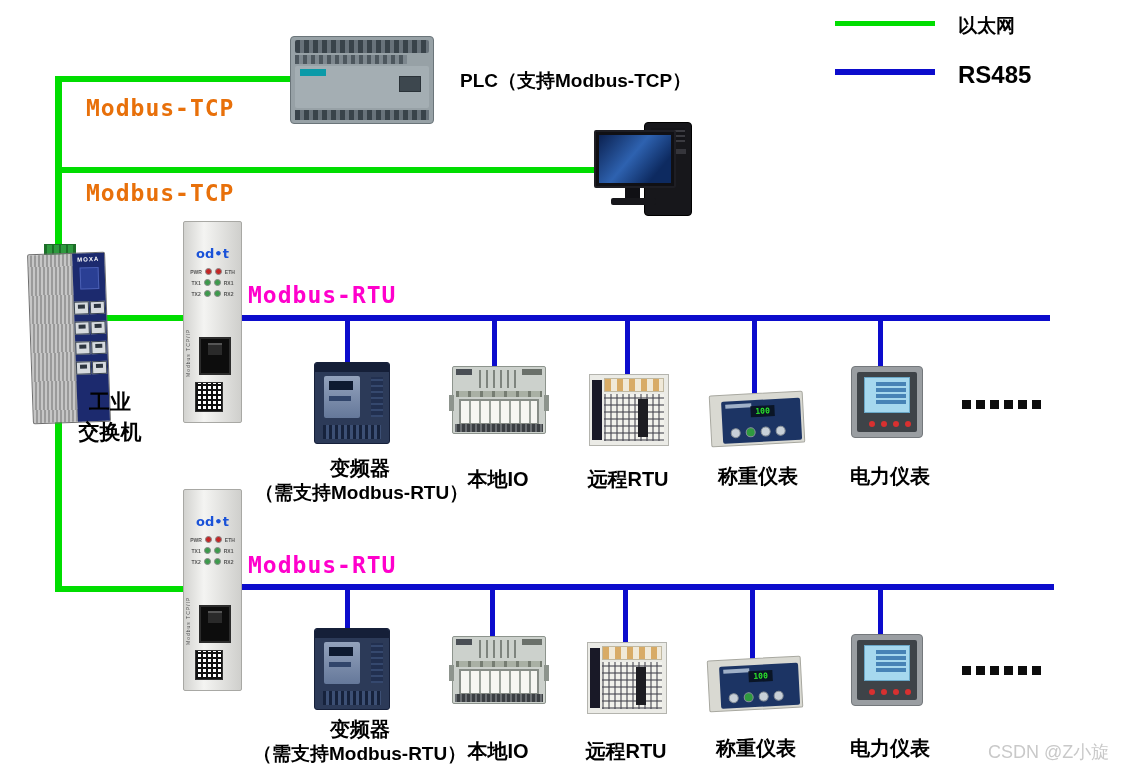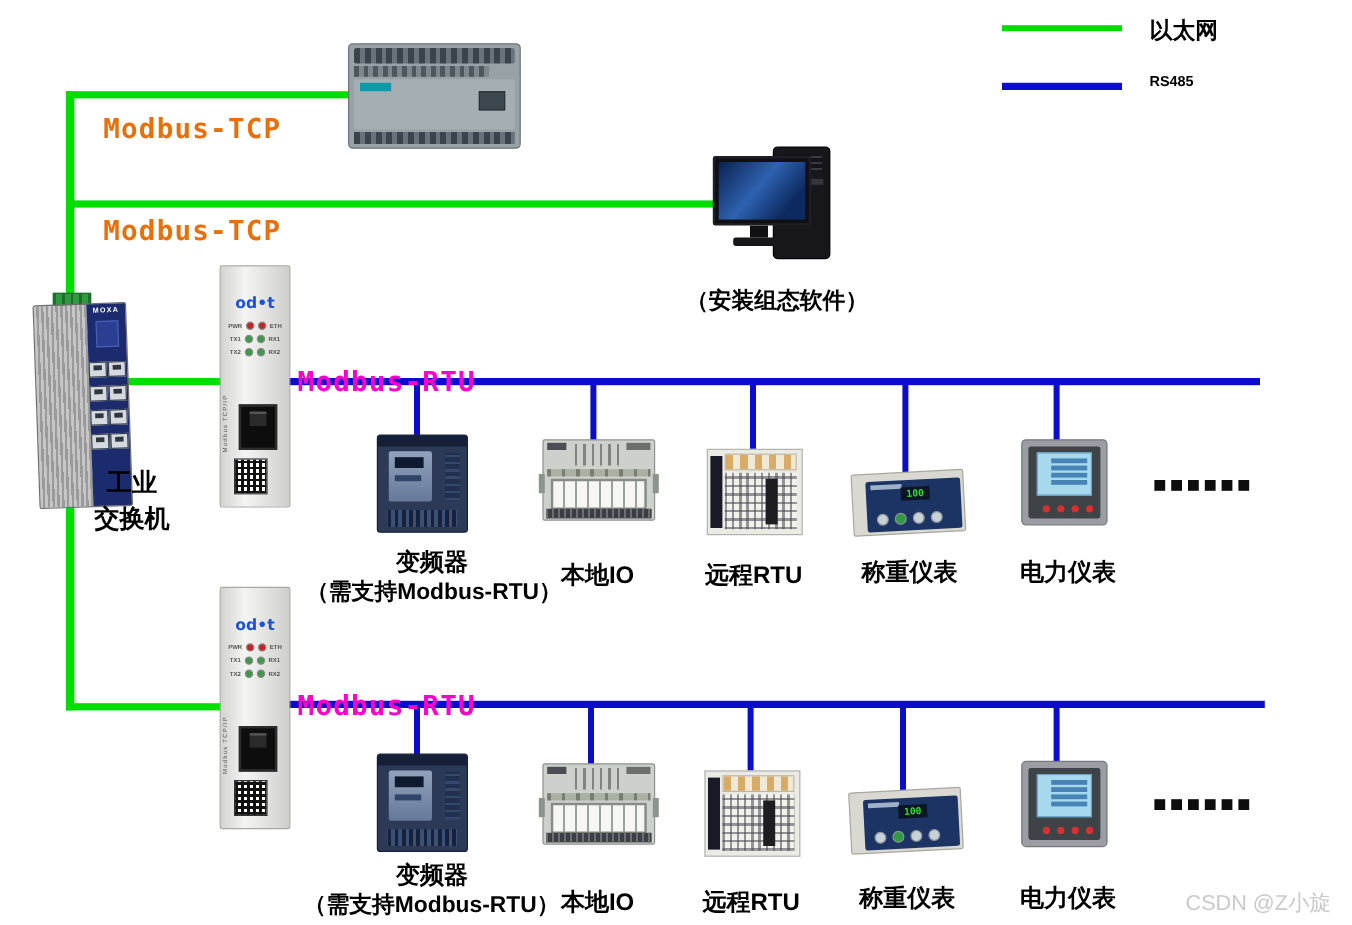--- a/index.html
+++ b/index.html
@@ -6,21 +6,21 @@
   #canvas{position:relative;width:1127px;height:771px;background:#fff;overflow:hidden;
           font-family:"Liberation Sans","DejaVu Sans",sans-serif;}
   .line{position:absolute;}
   .eth{background:#00dd00;}
   .rs485{background:#0c0ccc;}
   .cn{position:absolute;font-weight:bold;color:#000;white-space:nowrap;}
   .center{text-align:center;}
   .proto{position:absolute;font-family:"DejaVu Sans Mono","Liberation Mono",monospace;
          font-weight:bold;font-size:23px;letter-spacing:1px;white-space:nowrap;}
   .tcp{color:#e8700a;}
-  .rtu{color:#ff00cc;margin-top:24px;}
+  .rtu{color:#ff00cc;}
 
   
   .plc{position:absolute;width:142px;height:86px;background:#97a1a6;border-radius:4px;
        border:1px solid #6b757a;}
   .plc-top{position:absolute;top:3px;left:4px;right:4px;height:13px;border-radius:2px;
        background:repeating-linear-gradient(90deg,#39434a 0 5px,#68727a 5px 9px);}
   .plc-row2{position:absolute;top:18px;left:4px;right:26px;height:9px;
        background:repeating-linear-gradient(90deg,#4d575e 0 4px,#7d878e 4px 8px);}
   .plc-body{position:absolute;top:29px;left:4px;right:4px;bottom:15px;background:#a4aeb3;
        border-radius:2px;}
@@ -170,49 +170,49 @@
 
   <div class="line rs485" style="left:345px;top:588px;width:5px;height:44px;"></div>
   <div class="line rs485" style="left:490px;top:588px;width:5px;height:52px;"></div>
   <div class="line rs485" style="left:623px;top:588px;width:5px;height:60px;"></div>
   <div class="line rs485" style="left:750px;top:588px;width:5px;height:76px;"></div>
   <div class="line rs485" style="left:878px;top:588px;width:5px;height:52px;"></div>
 
   <div class="line eth" style="left:835px;top:21px;width:100px;height:5px;"></div>
   <div class="cn" style="left:958px;top:13px;font-size:19px;">以太网</div>
   <div class="line rs485" style="left:835px;top:69px;width:100px;height:6px;"></div>
-  <div class="cn" style="left:958px;top:61px;font-size:12px;">RS485</div>
+  <div class="cn" style="left:958px;top:61px;font-size:24px;">RS485</div>
 
   <div class="proto tcp" style="left:86px;top:95px;">Modbus-TCP</div>
   <div class="proto tcp" style="left:86px;top:180px;">Modbus-TCP</div>
   <div class="proto rtu" style="left:248px;top:282px;">Modbus-RTU</div>
   <div class="proto rtu" style="left:248px;top:552px;">Modbus-RTU</div>
 
   <div class="plc" style="left:290px;top:36px;">
     <div class="plc-top"></div>
     <div class="plc-row2"></div>
     <div class="plc-body">
       <div class="plc-logo"></div>
       <div class="plc-disp"></div>
     </div>
     <div class="plc-bot"></div>
   </div>
+  <div class="cn" style="left:460px;top:68px;font-size:19px;">PLC（支持Modbus-TCP）</div>
 
   <div class="ipc" style="left:594px;top:122px;">
     <div class="ipc-tower">
       <div class="ipc-tower-vents"></div>
       <div class="ipc-tower-bay"></div>
     </div>
     <div class="ipc-monitor">
       <div class="ipc-screen"></div>
     </div>
     <div class="ipc-stand"></div>
     <div class="ipc-base"></div>
   </div>
-  <div class="cn center" style="left:540px;top:238px;width:215px;font-size:19px;">（安装组态软件）</div>
 
   <div class="sw-term" style="left:44px;top:244px;"></div>
   <div class="sw" style="left:30px;top:253px;">
     <div class="sw-panel">
       <div class="sw-brand">MOXA</div>
       <div class="sw-lcd"></div>
     </div>
     <div class="sw-ports">
       <div class="sw-port">
           <i></i>

